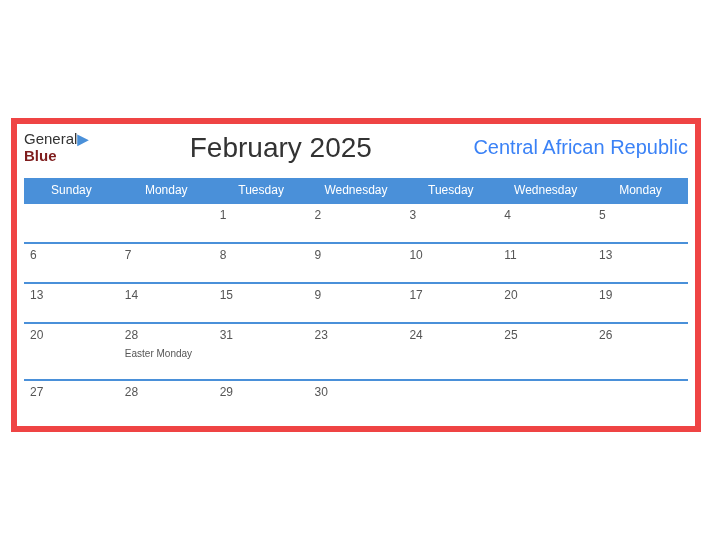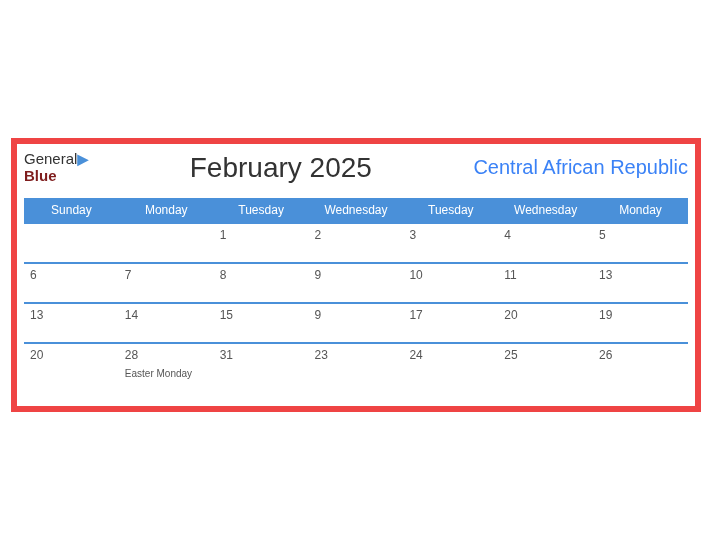--- a/index.html
+++ b/index.html
@@ -210,15 +210,32 @@
           <td>
             <span class="day-number">24</span>
           </td>
           <td>
             <span class="day-number">25</span>
           </td>
           <td>
             <span class="day-number">26</span>
           </td>
         </tr>
+        <tr>
+          <td>
+            <span class="day-number">27</span>
+          </td>
+          <td>
+            <span class="day-number">28</span>
+          </td>
+          <td>
+            <span class="day-number">29</span>
+          </td>
+          <td>
+            <span class="day-number">30</span>
+          </td>
+          <td class="empty-cell"></td>
+          <td class="empty-cell"></td>
+          <td class="empty-cell"></td>
+        </tr>
       </tbody>
   </table>
 </div>
 
 </body></html>

